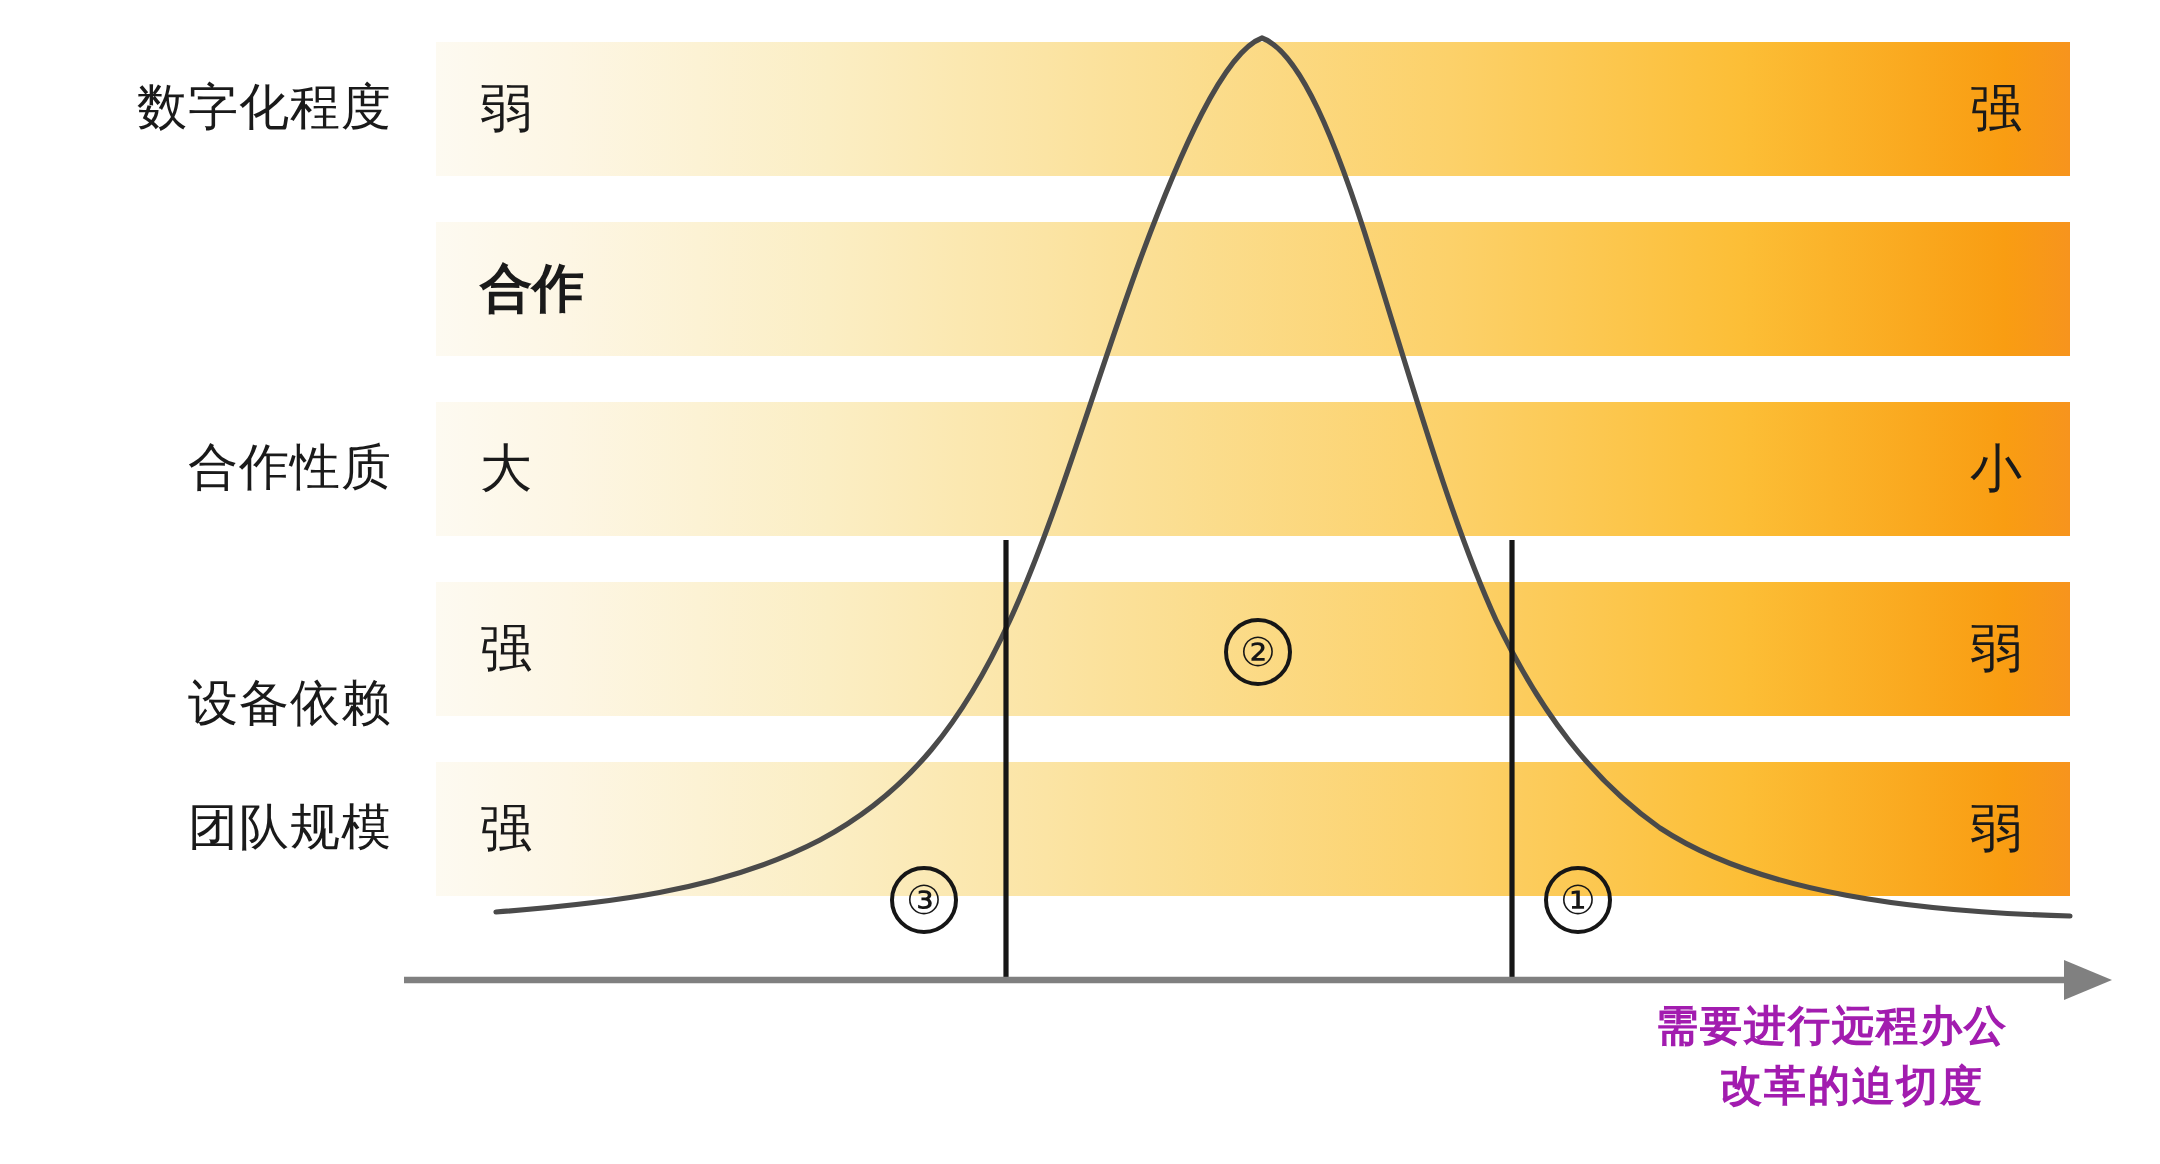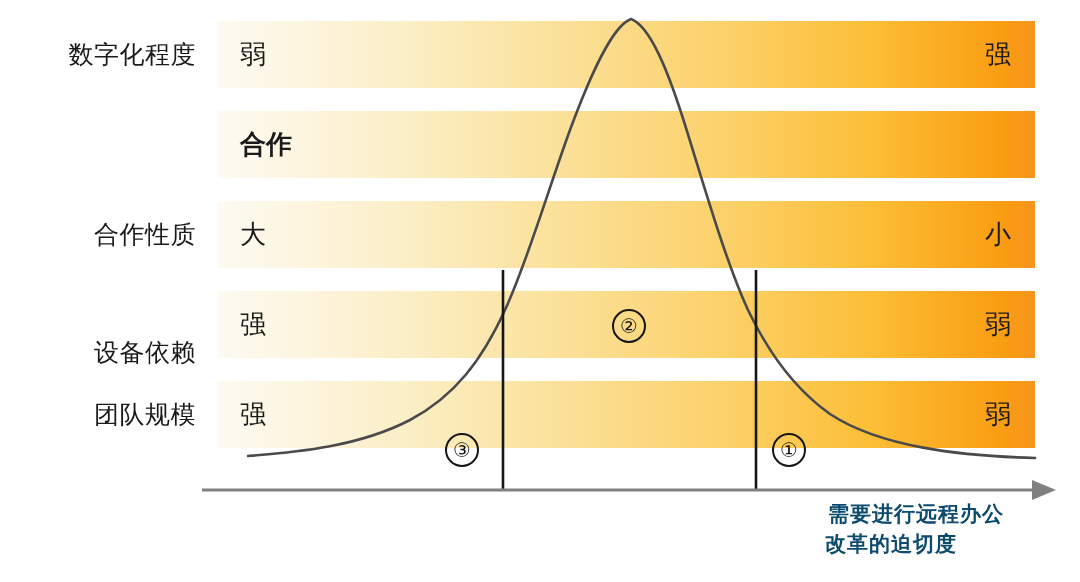--- a/index.html
+++ b/index.html
@@ -85,21 +85,21 @@
     color: #161616;
     background: transparent;
     box-sizing: border-box;
   }
 
   
   .axis-caption {
     position: absolute;
     font-size: 21px;
     font-weight: bold;
-    color: #0c4a6e;
+    color: #a21caf;
     text-align: center;
     line-height: 1.30;
     letter-spacing: 1px;
     white-space: nowrap;
   }
 </style>
 </head>
 <body>
 
 <div id="stage">
@@ -146,15 +146,15 @@
 
     <line x1="202" y1="490" x2="1038" y2="490" stroke="#808080" stroke-width="3.2"></line>
     <polygon points="1032,480 1056,490 1032,500" fill="#808080"></polygon>
   </svg>
 
   <div class="marker" style="left:445px; top:433px;">③</div>
   <div class="marker" style="left:612px; top:309px;">②</div>
   <div class="marker" style="left:772px; top:433px;">①</div>
 
   <div class="axis-caption" style="left:828px; top:500px;">需要进行远程办公</div>
-  <div class="axis-caption" style="left:793px; top:530px; width:196px;">改革的迫切度</div>
+  <div class="axis-caption" style="left:828px; top:530px; width:196px;">改革的迫切度</div>
 
 </div>
 
 </body></html>

